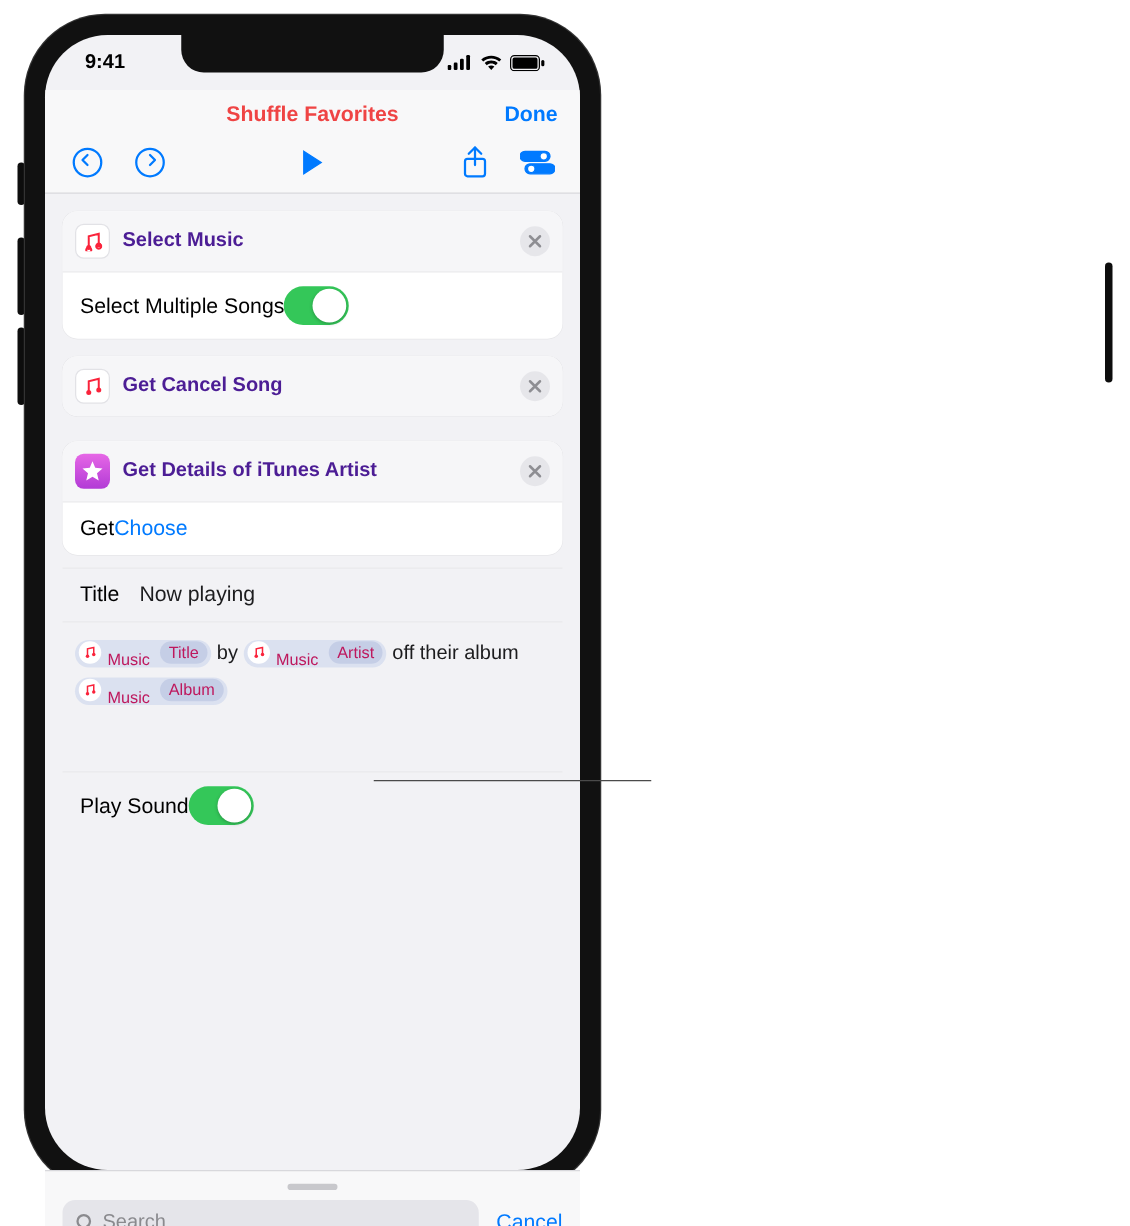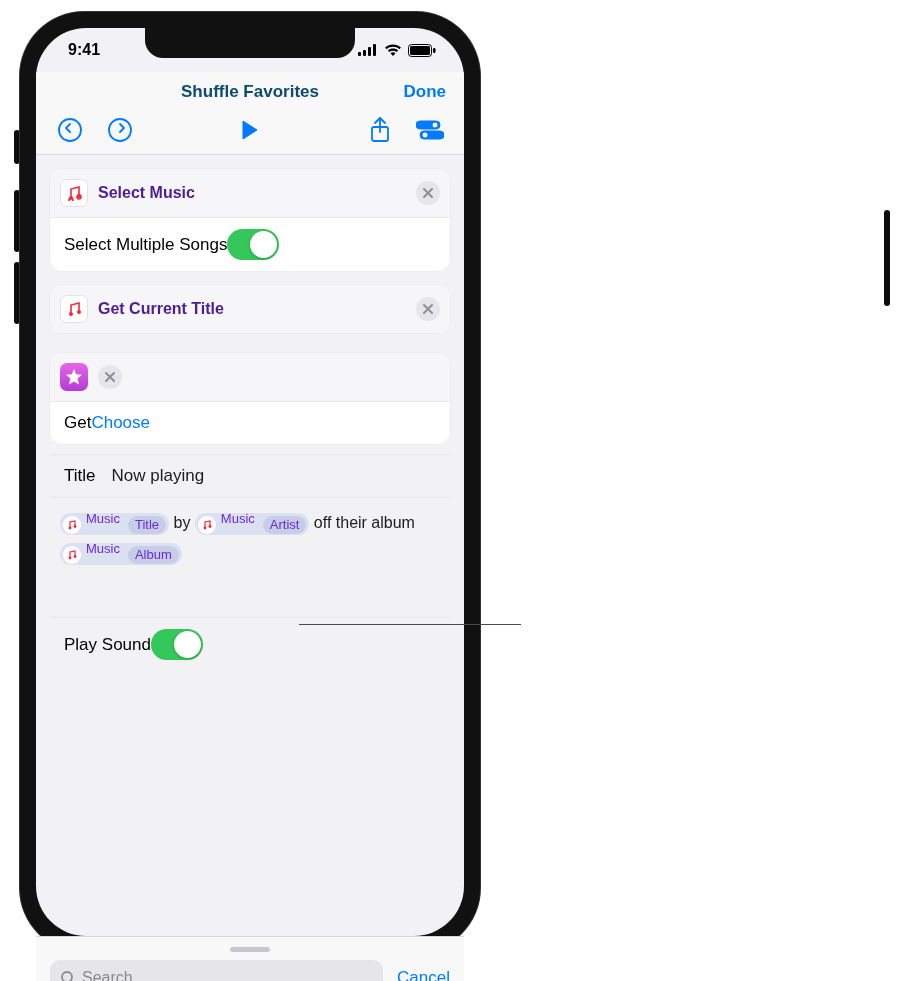--- a/index.html
+++ b/index.html
@@ -64,21 +64,21 @@
 
   .nav-bar {
     background: #f8f8f9;
     border-bottom: 1px solid #d8d8dc;
   }
   .nav-title-row {
     display:flex; align-items:center; justify-content:center;
     position:relative;
     height: 40px;
   }
-  .nav-title { font-size:17px; font-weight:600; color:#0c4a6e; }
+  .nav-title { font-size:17px; font-weight:600; color:#ef4444; }
   .nav-done {
     position:absolute; right:18px; top:50%; transform:translateY(-50%);
     font-size:17px; font-weight:600; color:#007aff; cursor:pointer;text-align:center;
   }
   .nav-toolbar {
     display:flex; align-items:center; justify-content:space-between;
     padding: 4px 20px 10px 20px;
   }
   .tb-left, .tb-right { display:flex; gap:22px; align-items:center; }
   .tb-icon { width:28px; height:28px; display:flex; align-items:center; justify-content:center; cursor:pointer; }
@@ -153,28 +153,28 @@
 
   .body-row {
     padding:10px 10px 24px 10px;
     border-top:1px solid #e9e9ec;
     font-size:16px;
     line-height:30px;
     color:#1c1c1e;
     min-height:120px;
   }
   .token {
-    display:inline-flex; align-items:flex-end;
+    display:inline-flex; align-items:flex-start;
     background:#dbe1f0;
     border-radius:12px;
     padding: 1px 3px 1px 3px;
     height:22px;
     vertical-align:middle;
     font-size:13px;
-    color:#6d28d9;
+    color:#be185d;
   }
   .token .tk-icon {
     width:18px; height:18px; border-radius:50%;
     background:#fff; display:flex; align-items:center; justify-content:center;
     margin-right:3px;
   }
   .token .tk-main { padding:0 6px 0 2px; }
   .token .tk-detail {
     background:#c5cee6;
     border-radius:10px;
@@ -325,38 +325,39 @@
 
       <div class="card">
         <div class="card-header">
           <div class="app-icon music-white">
             <svg width="16" height="16" viewBox="0 0 16 16">
                 <path d="M5 13 V4 l8-2 v8" fill="none" stroke="#fa233b" stroke-width="1.6" stroke-linecap="round"></path>
                 <circle cx="5" cy="13" r="2" fill="#fa233b"></circle>
                 <circle cx="13" cy="11" r="2" fill="#fa233b"></circle>
               </svg>
           </div>
-          <span class="card-title">Get Current Title</span>
+          <span class="card-title">Get Cancel Song</span>
           <span class="close-btn">
             <svg width="12" height="12" viewBox="0 0 12 12">
                 <path d="M2 2 L10 10 M10 2 L2 10" stroke="#8e8e93" stroke-width="2" stroke-linecap="round"></path>
               </svg>
           </span>
         </div>
       </div>
 
       <div class="connector"></div>
 
       <div class="card tight-top">
         <div class="card-header">
           <div class="app-icon star">
             <svg width="18" height="18" viewBox="0 0 18 18">
                 <path d="M9 1 L11.2 6.2 L17 6.8 L12.6 10.6 L14 16.4 L9 13.4 L4 16.4 L5.4 10.6 L1 6.8 L6.8 6.2 Z" fill="#fff"></path>
               </svg>
           </div>
+          <span class="card-title">Get Details of iTunes Artist</span>
           <span class="close-btn">
             <svg width="12" height="12" viewBox="0 0 12 12">
                 <path d="M2 2 L10 10 M10 2 L2 10" stroke="#8e8e93" stroke-width="2" stroke-linecap="round"></path>
               </svg>
           </span>
         </div>
         <div class="row">
           <span class="row-label">Get</span>
           <span class="row-link">Choose</span>
         </div>

